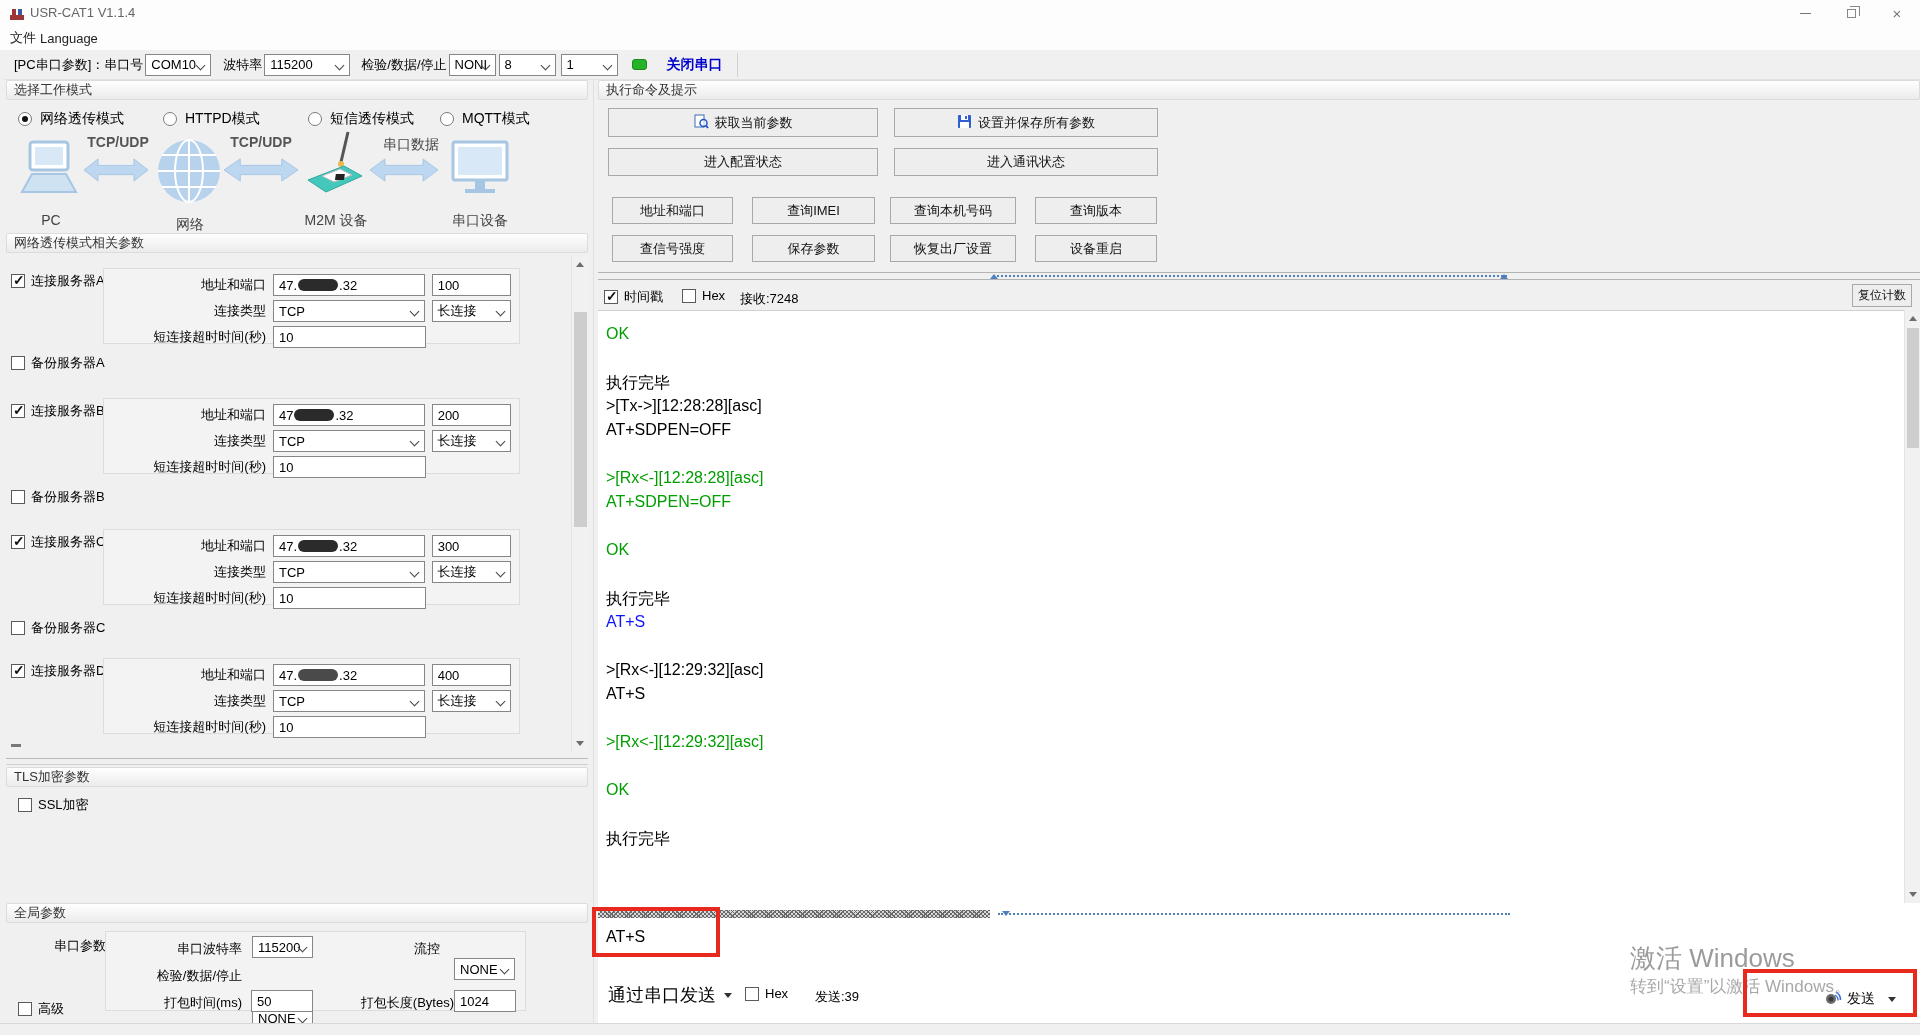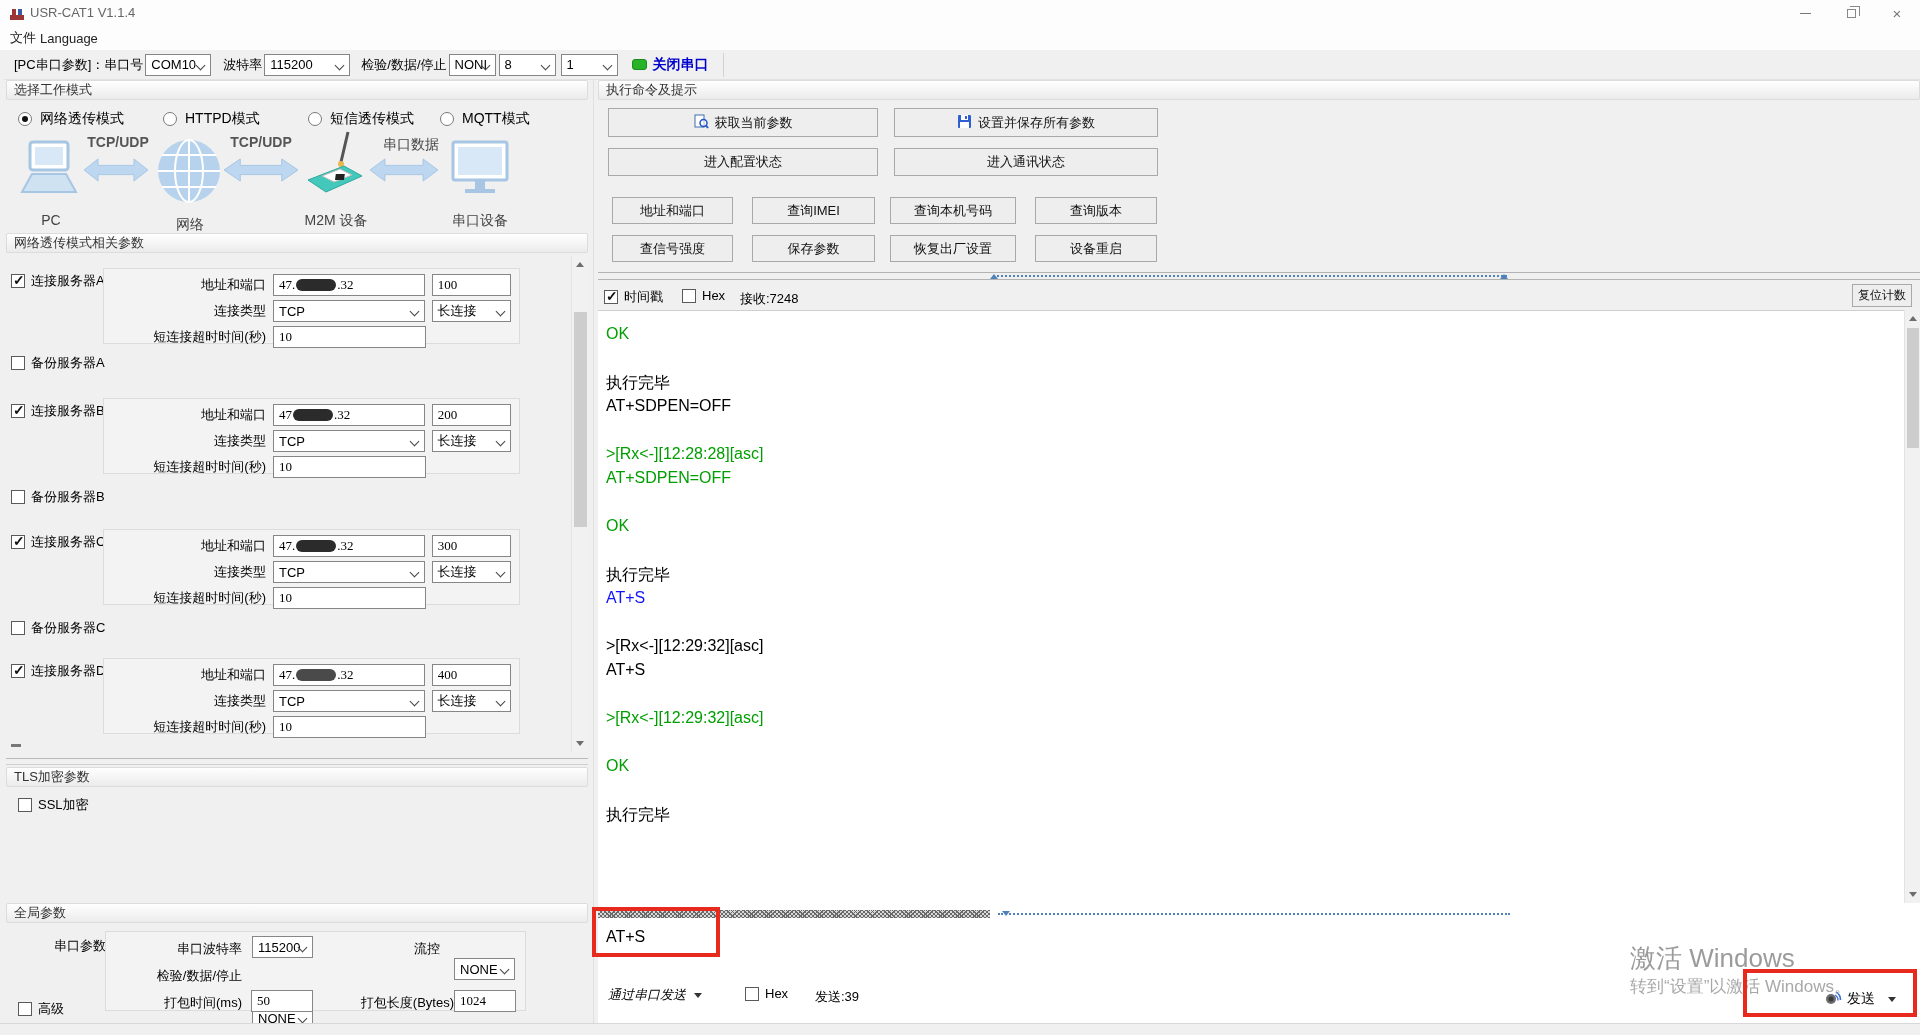--- a/index.html
+++ b/index.html
@@ -16,21 +16,21 @@
   .glyph-restore { width:9px; height:9px; border:1px solid #888; position:relative; background:#fdfdfd; }
   .glyph-restore::before { content:""; position:absolute; left:2px; top:-4px; width:9px; height:9px; border:1px solid #888; border-left:none; border-bottom:none; }
   .glyph-close { font-size:15px; color:#777; }
   .menubar { left:0; top:26px; width:100%; height:24px; background:#fdfdfd; display:flex; align-items:center; gap:4px; padding-left:10px; }
   .menu-item { color:#222; }
   .toolbar { left:4px; top:50px; width:100%; height:30px; background:#f0f0f0; border-bottom:1px solid #e2e2e2; display:flex; align-items:center; padding-left:10px; }
 
   
   .combo { position:relative; height:22px; background:#fff; border:1px solid #868686; display:flex; align-items:center; padding:0 17px 0 5px; overflow:hidden; white-space:nowrap; }
   .combo::after { content:""; position:absolute; right:6px; top:7px; width:6px; height:6px; border-right:1px solid #444; border-bottom:1px solid #444; transform:rotate(45deg); }
-  .tb { height:22px; background:#fff; border:1px solid #868686; display:flex; align-items:center; padding:0 5px; overflow:hidden; white-space:nowrap;font-family:Liberation Serif, serif; }
+  .tb { height:22px; background:#fff; border:1px solid #868686; display:flex; align-items:center; padding:0 5px; overflow:hidden; white-space:nowrap; }
   .cb { width:14px; height:14px; border:1px solid #5a5a5a; background:#fff; position:relative; flex:none; }
   .cb.on::after { content:"\2713"; position:absolute; left:1px; top:-3px; font-size:14px; font-weight:bold; color:#111; }
   .rb { width:14px; height:14px; border:1px solid #7a7a7a; border-radius:50%; background:#fff; position:relative; flex:none; }
   .rb.on::after { content:""; position:absolute; left:3px; top:3px; width:6px; height:6px; border-radius:50%; background:#111; }
   .chkrow { display:flex; align-items:center; gap:6px; font-size:13px; }
   .radio-item { display:flex; align-items:center; gap:8px; font-size:14px; }
   .ghdr { height:20px; background:linear-gradient(#ffffff,#ebebeb); border:1px solid #dcdcdc; border-radius:2px; display:flex; align-items:center; padding-left:7px; color:#333; }
   .btn { background:#eeeeee; border:1px solid #a9a9a9; display:flex; align-items:center; justify-content:center; gap:6px; color:#111; }
   .gbox { border:1px solid #dcdcdc; background:#f3f3f3; }
   .prow { position:absolute; left:0; right:8px; display:flex; align-items:center; gap:7px; }
@@ -54,21 +54,21 @@
   .c-blue { color: var(--log-blue,#0f14ff); }
   .c-black { color:#000; }
 
   .red-rect { border:4px solid #e8291e; z-index:60; pointer-events:none; }
   .wm1 { font-size:26px; color:#9b9b9b; }
   .wm2 { font-size:17px; color:#a8a8a8; }
   .diag-label { font-weight:bold; color:#555; font-size:14px; text-align:center; }
   .node-label { color:#444; font-size:14px; text-align:center; }
   .close-port-label { font-weight:bold; font-size:14px; color:#0000cc; }
   .sendbtn { display:flex; align-items:center; gap:5px; font-size:14px; }
-  .viabtn { display:flex; align-items:center; gap:8px; font-size:13px;font-style:italic; }
+  .viabtn { display:flex; align-items:center; gap:8px; font-size:18px; }
 </style>
 </head>
 <body>
 
 <div class="screen" style="--log-green: #009e00; --log-blue: #0f14ff;">
 
   <div class="abs titlebar">
     <span class="abs" style="left:9px;top:6px">
       <svg width="16" height="15">
           <rect x="1" y="9" width="14" height="5" fill="#9c3636"></rect>
@@ -96,21 +96,21 @@
   <div class="abs toolbar">
     <span>[PC串口参数]：串口号</span>
     <span class="combo" style="width:66px;margin-left:2px">COM10</span>
     <span style="margin-left:12px">波特率</span>
     <span class="combo" style="width:86px;margin-left:2px">115200</span>
     <span style="margin-left:11px">检验/数据/停止</span>
     <span class="combo" style="width:47px;margin-left:2px">NONI</span>
     <span class="combo" style="width:57px;margin-left:3px">8</span>
     <span class="combo" style="width:57px;margin-left:5px">1</span>
     <span style="width:15px;height:11px;border-radius:3px;background:#27b327;border:1px solid #1d8a1d;margin-left:14px"></span>
-    <span class="close-port-label" style="margin-left:6px">关闭串口</span>
+    <span class="close-port-label" style="margin-left:20px">关闭串口</span>
     <span style="width:1px;height:24px;background:#d2d2d2;margin-left:14px"></span>
   </div>
 
   <div class="abs" style="left:6px;top:80px;width:586px;height:945px">
 
     <div class="abs ghdr" style="left:0;top:0;width:582px">选择工作模式</div>
 
     <div class="abs radio-item" style="left:12px;top:30px">
       <span class="rb on"></span>
       <span>网络透传模式</span>
@@ -404,20 +404,21 @@
       <span class="cb"></span>
       <span>Hex</span>
     </div>
     <span class="abs" style="left:142px;top:210px">接收:7248</span>
     <div class="abs btn" style="left:1254px;top:204px;width:60px;height:23px;font-size:12px">复位计数</div>
 
     <div class="abs" style="left:0;top:230px;width:1322px;height:747px;background:#fff;border-top:1px solid #cfcfcf;padding:14px 20px 0 8px;overflow:hidden">
         <div class="logline c-green">OK</div>
         <div class="logline c-black">&nbsp;</div>
         <div class="logline c-black">执行完毕</div>
+        <div class="logline c-black">&gt;[Tx-&gt;][12:28:28][asc]</div>
         <div class="logline c-black">AT+SDPEN=OFF</div>
         <div class="logline c-black">&nbsp;</div>
         <div class="logline c-green">&gt;[Rx&lt;-][12:28:28][asc]</div>
         <div class="logline c-green">AT+SDPEN=OFF</div>
         <div class="logline c-black">&nbsp;</div>
         <div class="logline c-green">OK</div>
         <div class="logline c-black">&nbsp;</div>
         <div class="logline c-black">执行完毕</div>
         <div class="logline c-blue">AT+S</div>
         <div class="logline c-black">&nbsp;</div>

